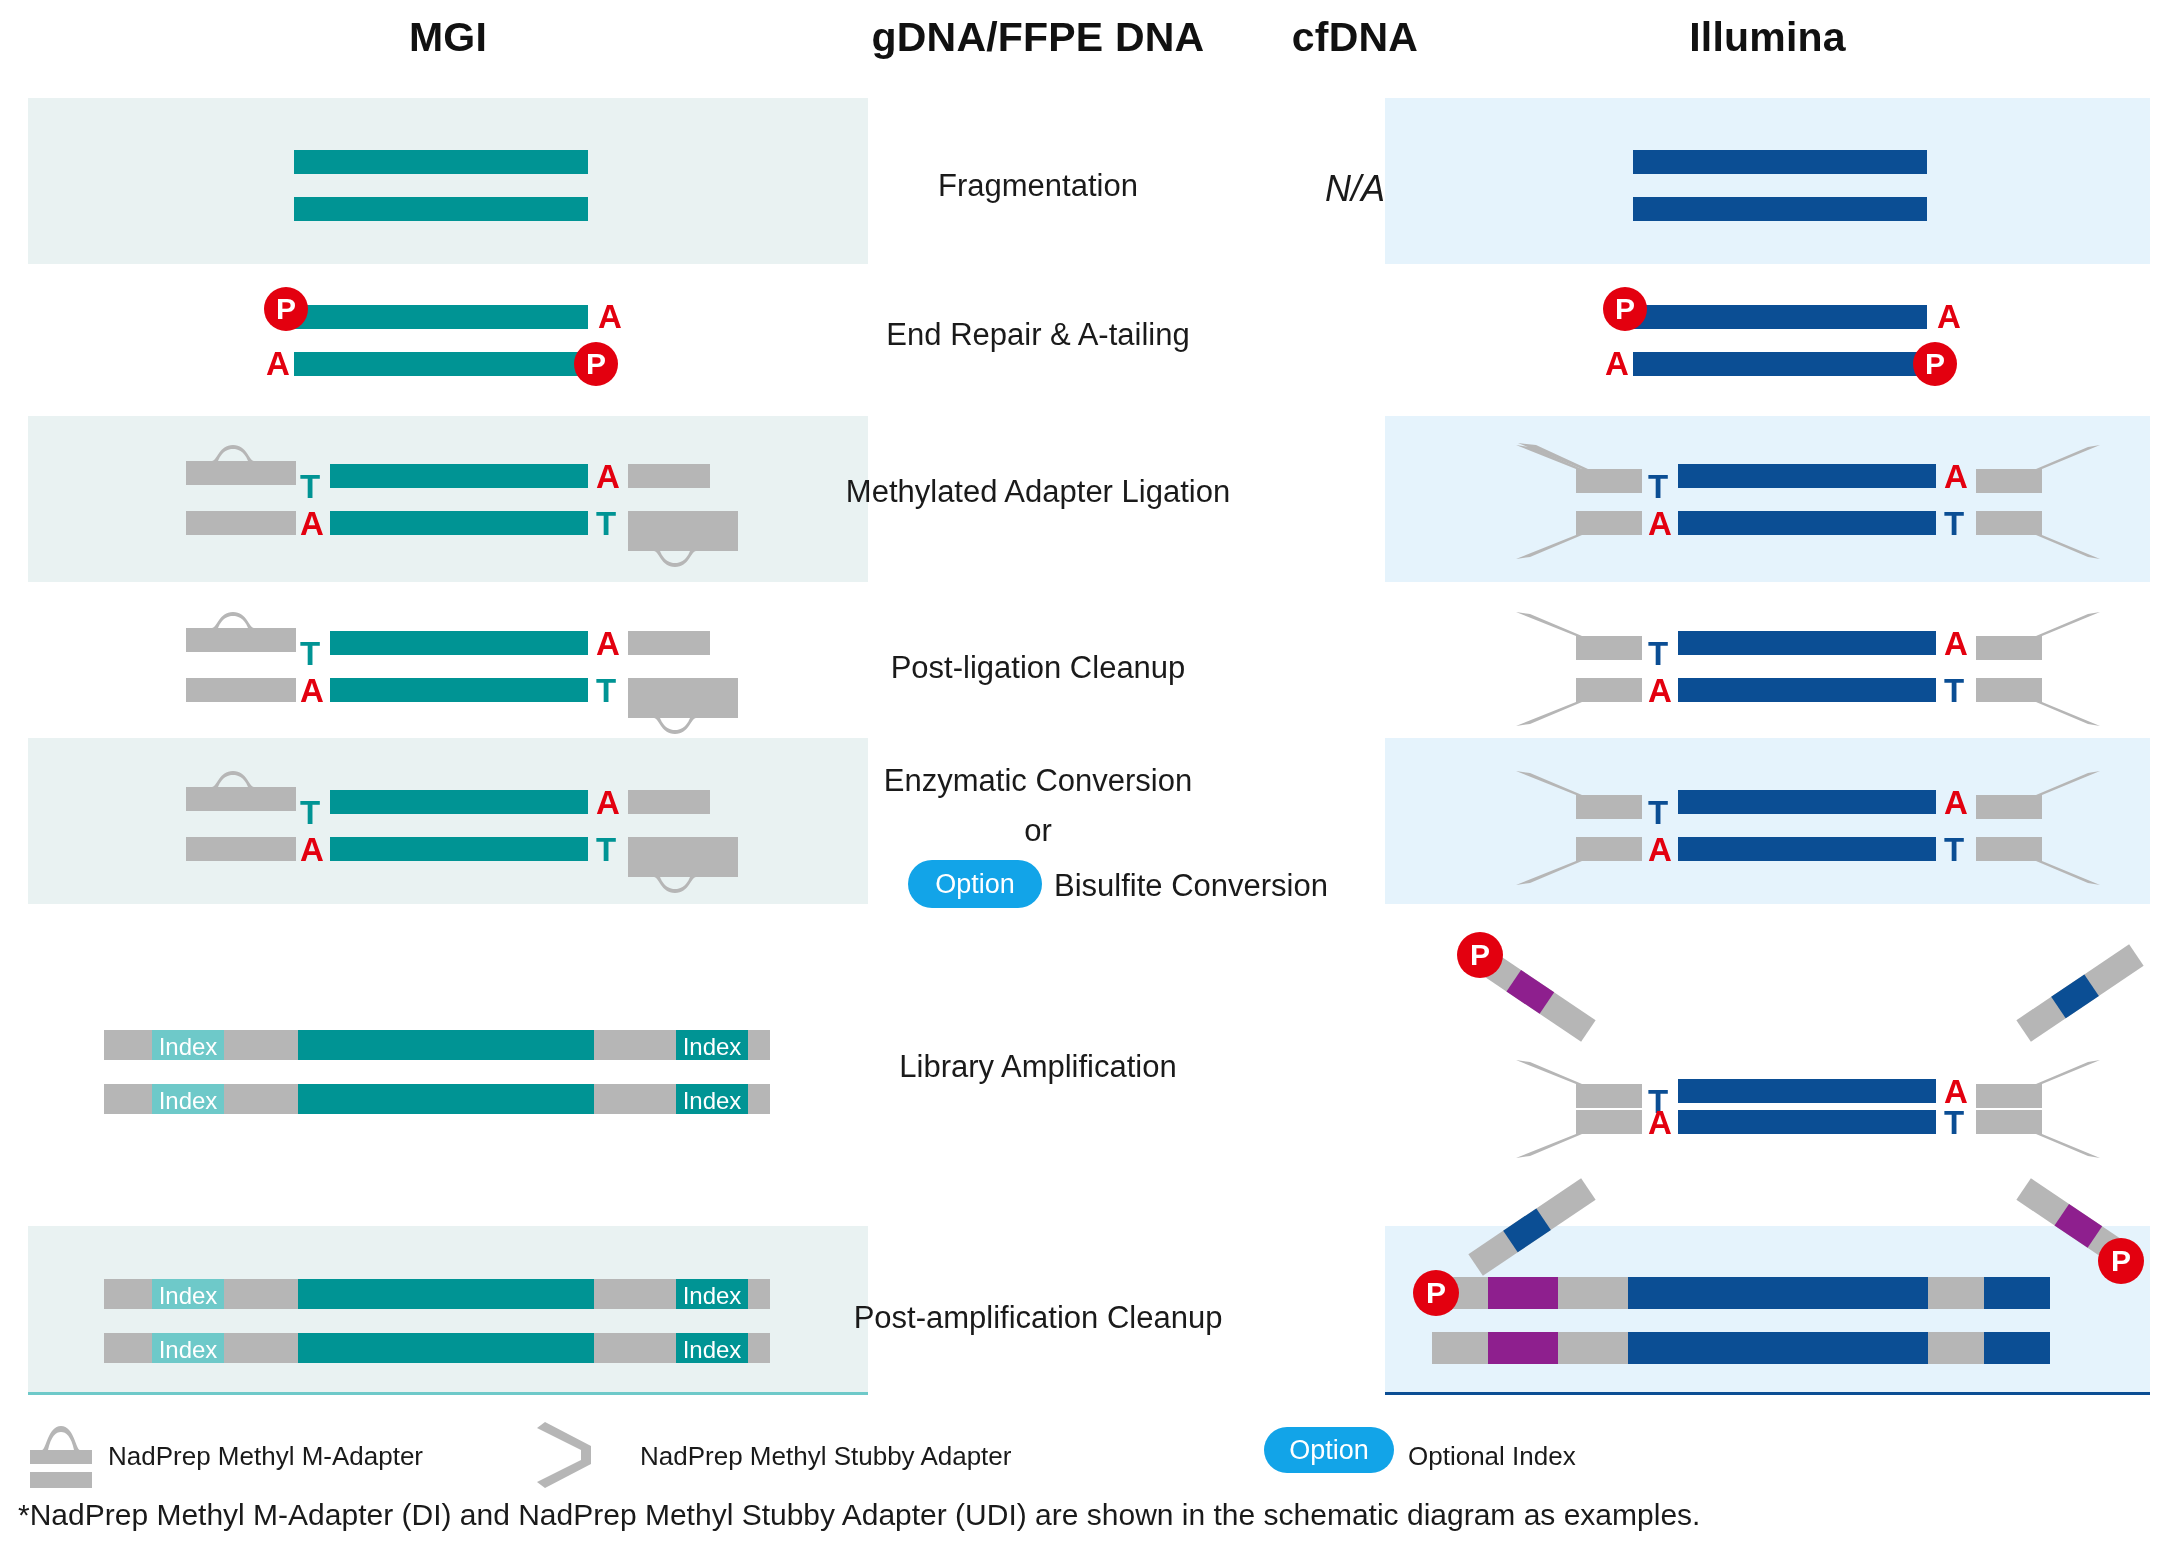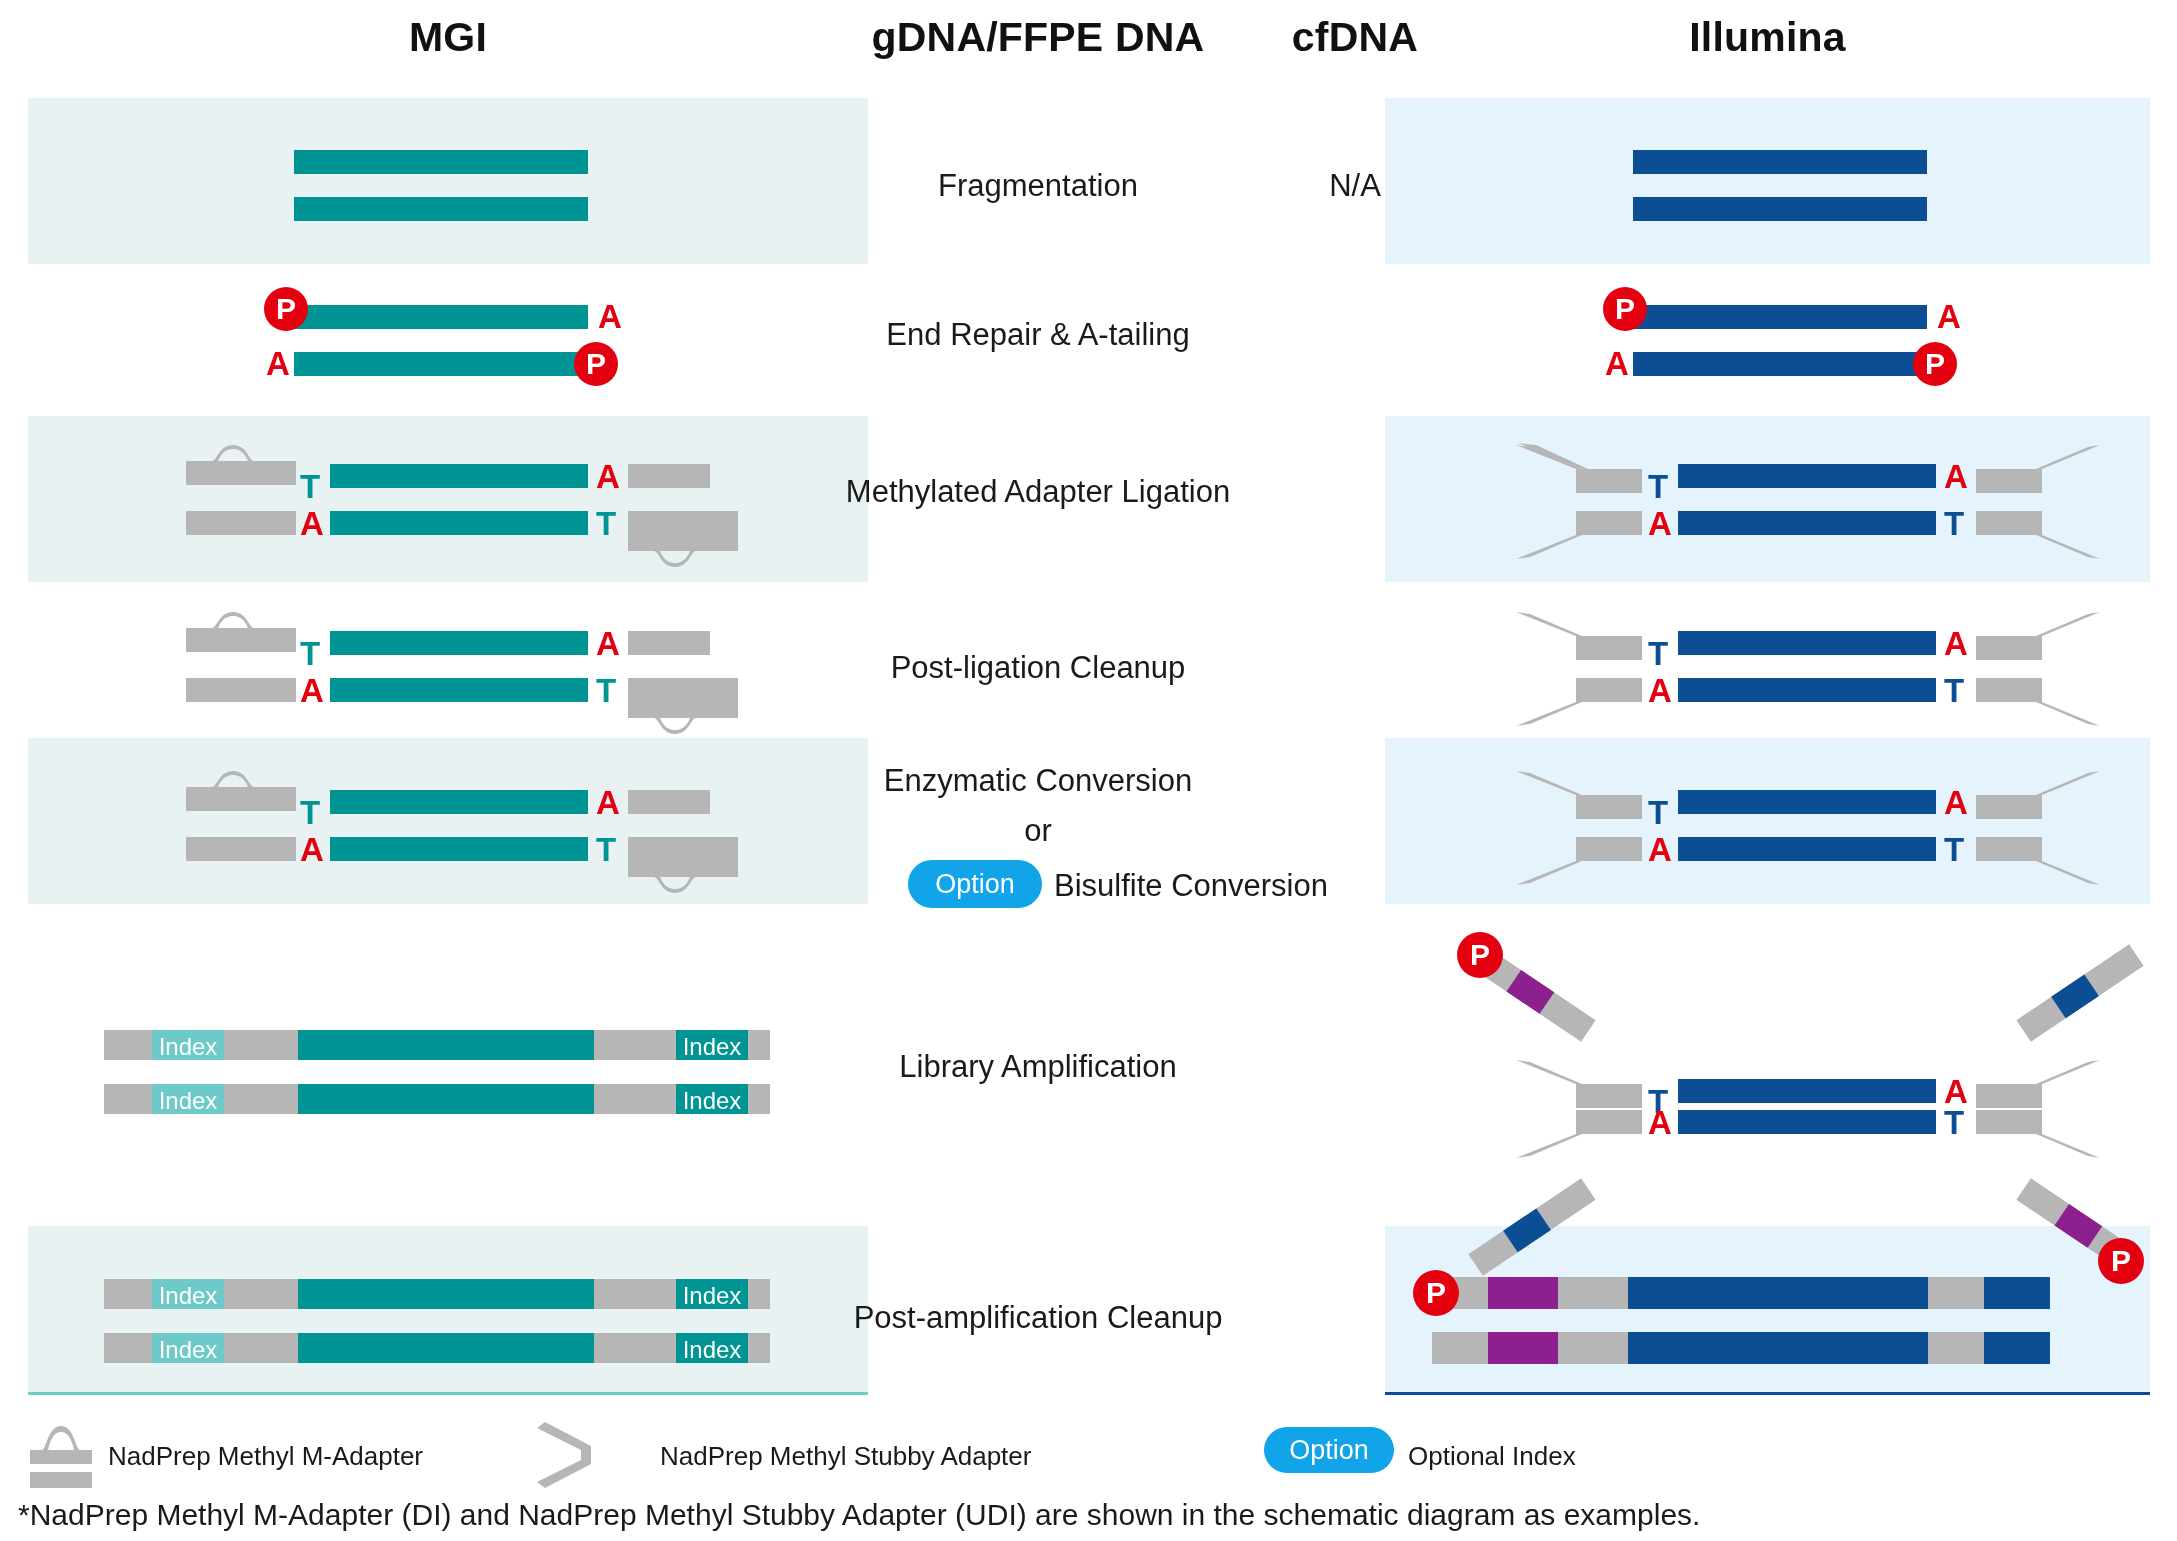--- a/index.html
+++ b/index.html
@@ -43,24 +43,25 @@
   }
   .step-sub{
     position:absolute;
     font-size:31px;
     color:#1a1a1a;
     text-align:center;
     white-space:nowrap;
   }
   .na-label{
     position:absolute;
-    font-size:31px;
+    font-size:36px;
     color:#1a1a1a;
     text-align:center;
     white-space:nowrap;
+    font-style:italic;
   }
 
   
   .seg{position:absolute;}
   .teal{background:#009494;}
   .navy{background:#0b4e94;}
   .grey{background:#b6b6b6;}
   .purple{background:#8e1f8e;}
   .idx-light{background:#6ec9c9;}
   .idx-dark{background:#009494;}
@@ -395,18 +396,18 @@
   <path d="M0 26 H12 C16 26 18 2 31 2 C44 2 46 26 50 26 H62 V40 H0 Z" fill="#b6b6b6"></path>
   <path d="M18 26 C21 12 26 8 31 8 C36 8 41 12 44 26 Z" fill="#ffffff"></path>
   <rect x="0" y="48" width="62" height="16" fill="#b6b6b6"></rect>
 </svg>
 <div class="legend-text" style="left:108px;top:1441px;">NadPrep Methyl M-Adapter</div>
 
 <svg class="abs" style="left:537px;top:1422px;width:70px;height:66px;" width="70" height="66" viewBox="0 0 70 66">
   <path d="M2 2 L46 26 L18 26 L18 40 L46 40 L2 64 L8 70" fill="none"></path>
   <polygon points="0,6 44,28 44,38 0,60 8,66 54,42 54,24 8,0" fill="#b6b6b6"></polygon>
 </svg>
-<div class="legend-text" style="left:660px;top:1441px;">NadPrep Methyl Stubby Adapter</div>
+<div class="legend-text" style="left:640px;top:1441px;">NadPrep Methyl Stubby Adapter</div>
 
 <div class="pill" style="left:1264px;top:1427px;width:130px;height:46px;">Option</div>
 <div class="legend-text" style="left:1408px;top:1441px;">Optional Index</div>
 
 <div class="footnote" style="left:18px;top:1498px;">*NadPrep Methyl M-Adapter (DI) and NadPrep Methyl Stubby Adapter (UDI) are shown in the schematic diagram as examples.</div>
 
 </body></html>

